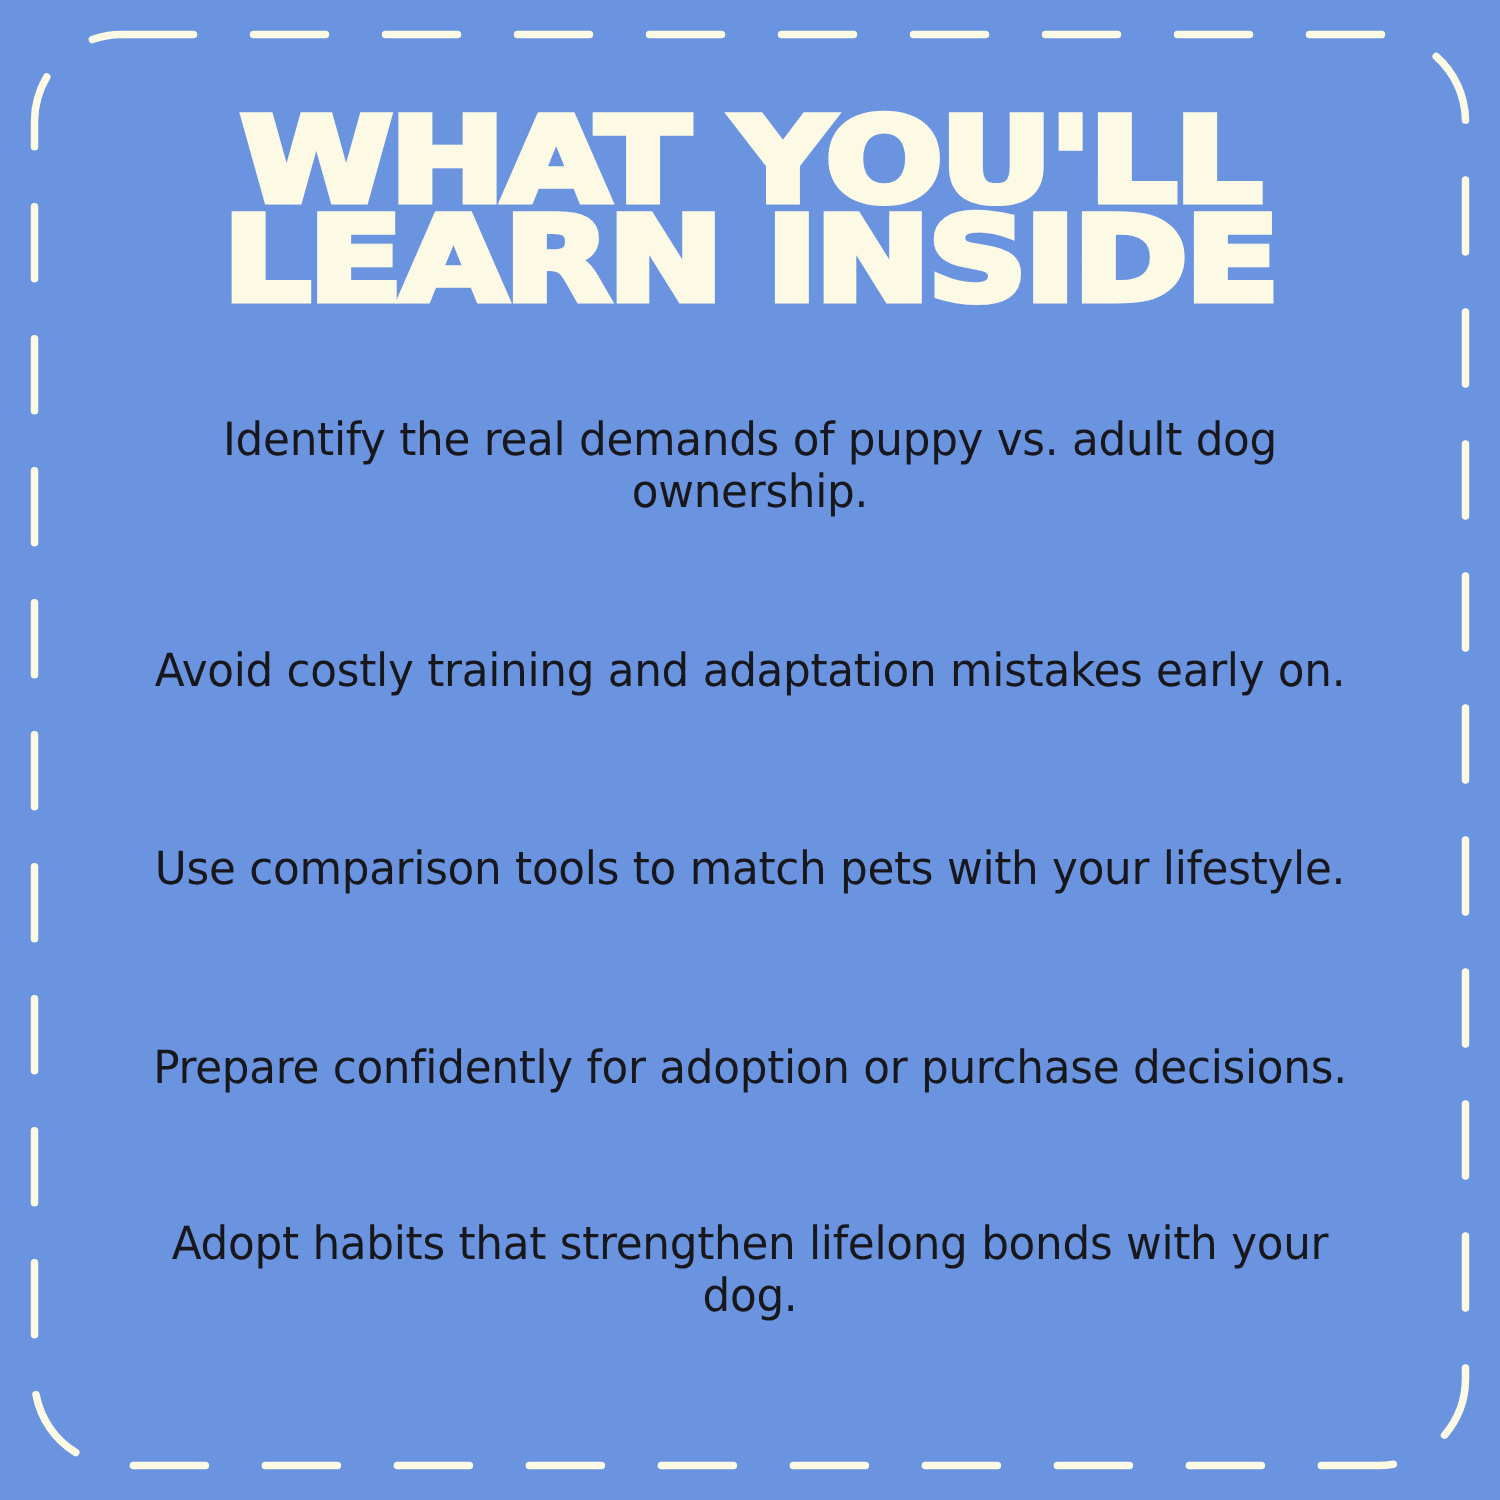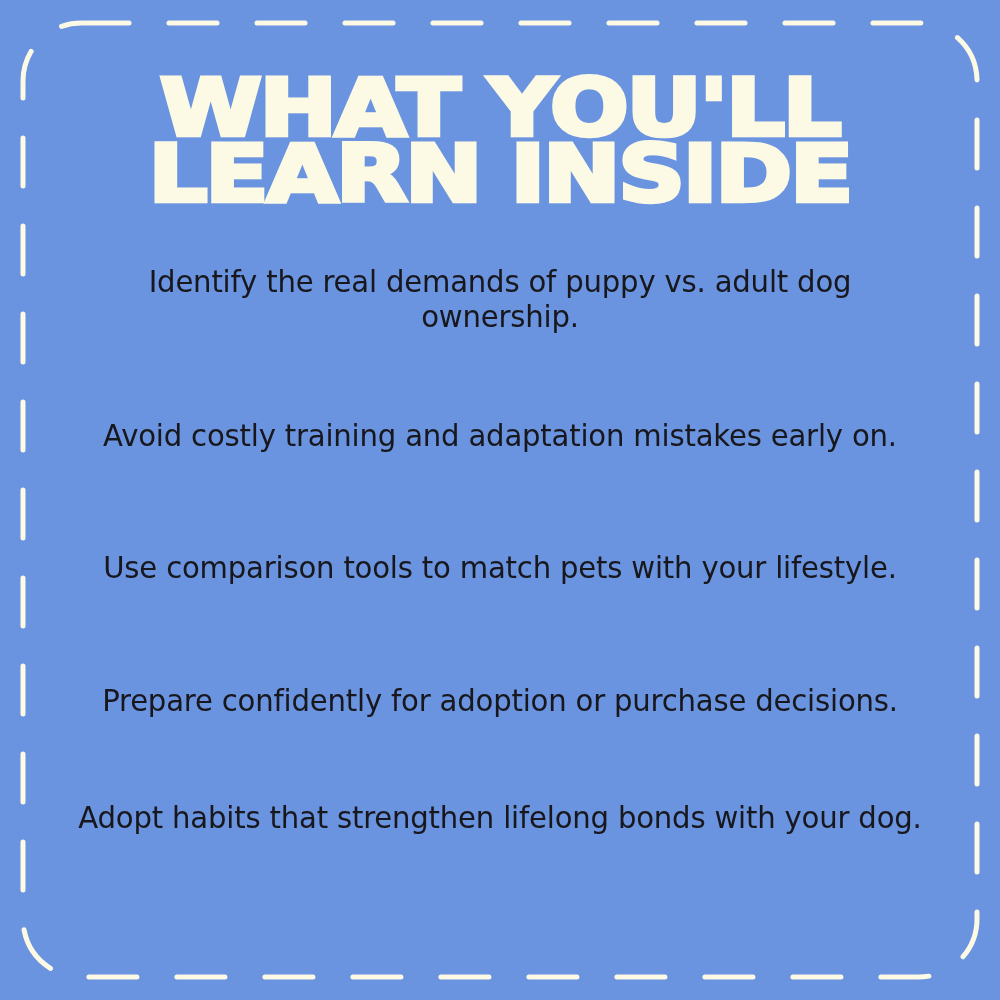--- a/index.html
+++ b/index.html
@@ -63,21 +63,21 @@
   }
 
   #heading .hline {
     display: block;
     white-space: nowrap;
   }
 
   
   #bullets {
     list-style: none;
-    margin: 0;
+    margin: 12px;
     padding: 0;
     flex: 1 1 auto;
     display: flex;
     flex-direction: column;
     justify-content: flex-start;
     padding-top: 58px;
   }
 
   #bullets li {
     text-align: center;

